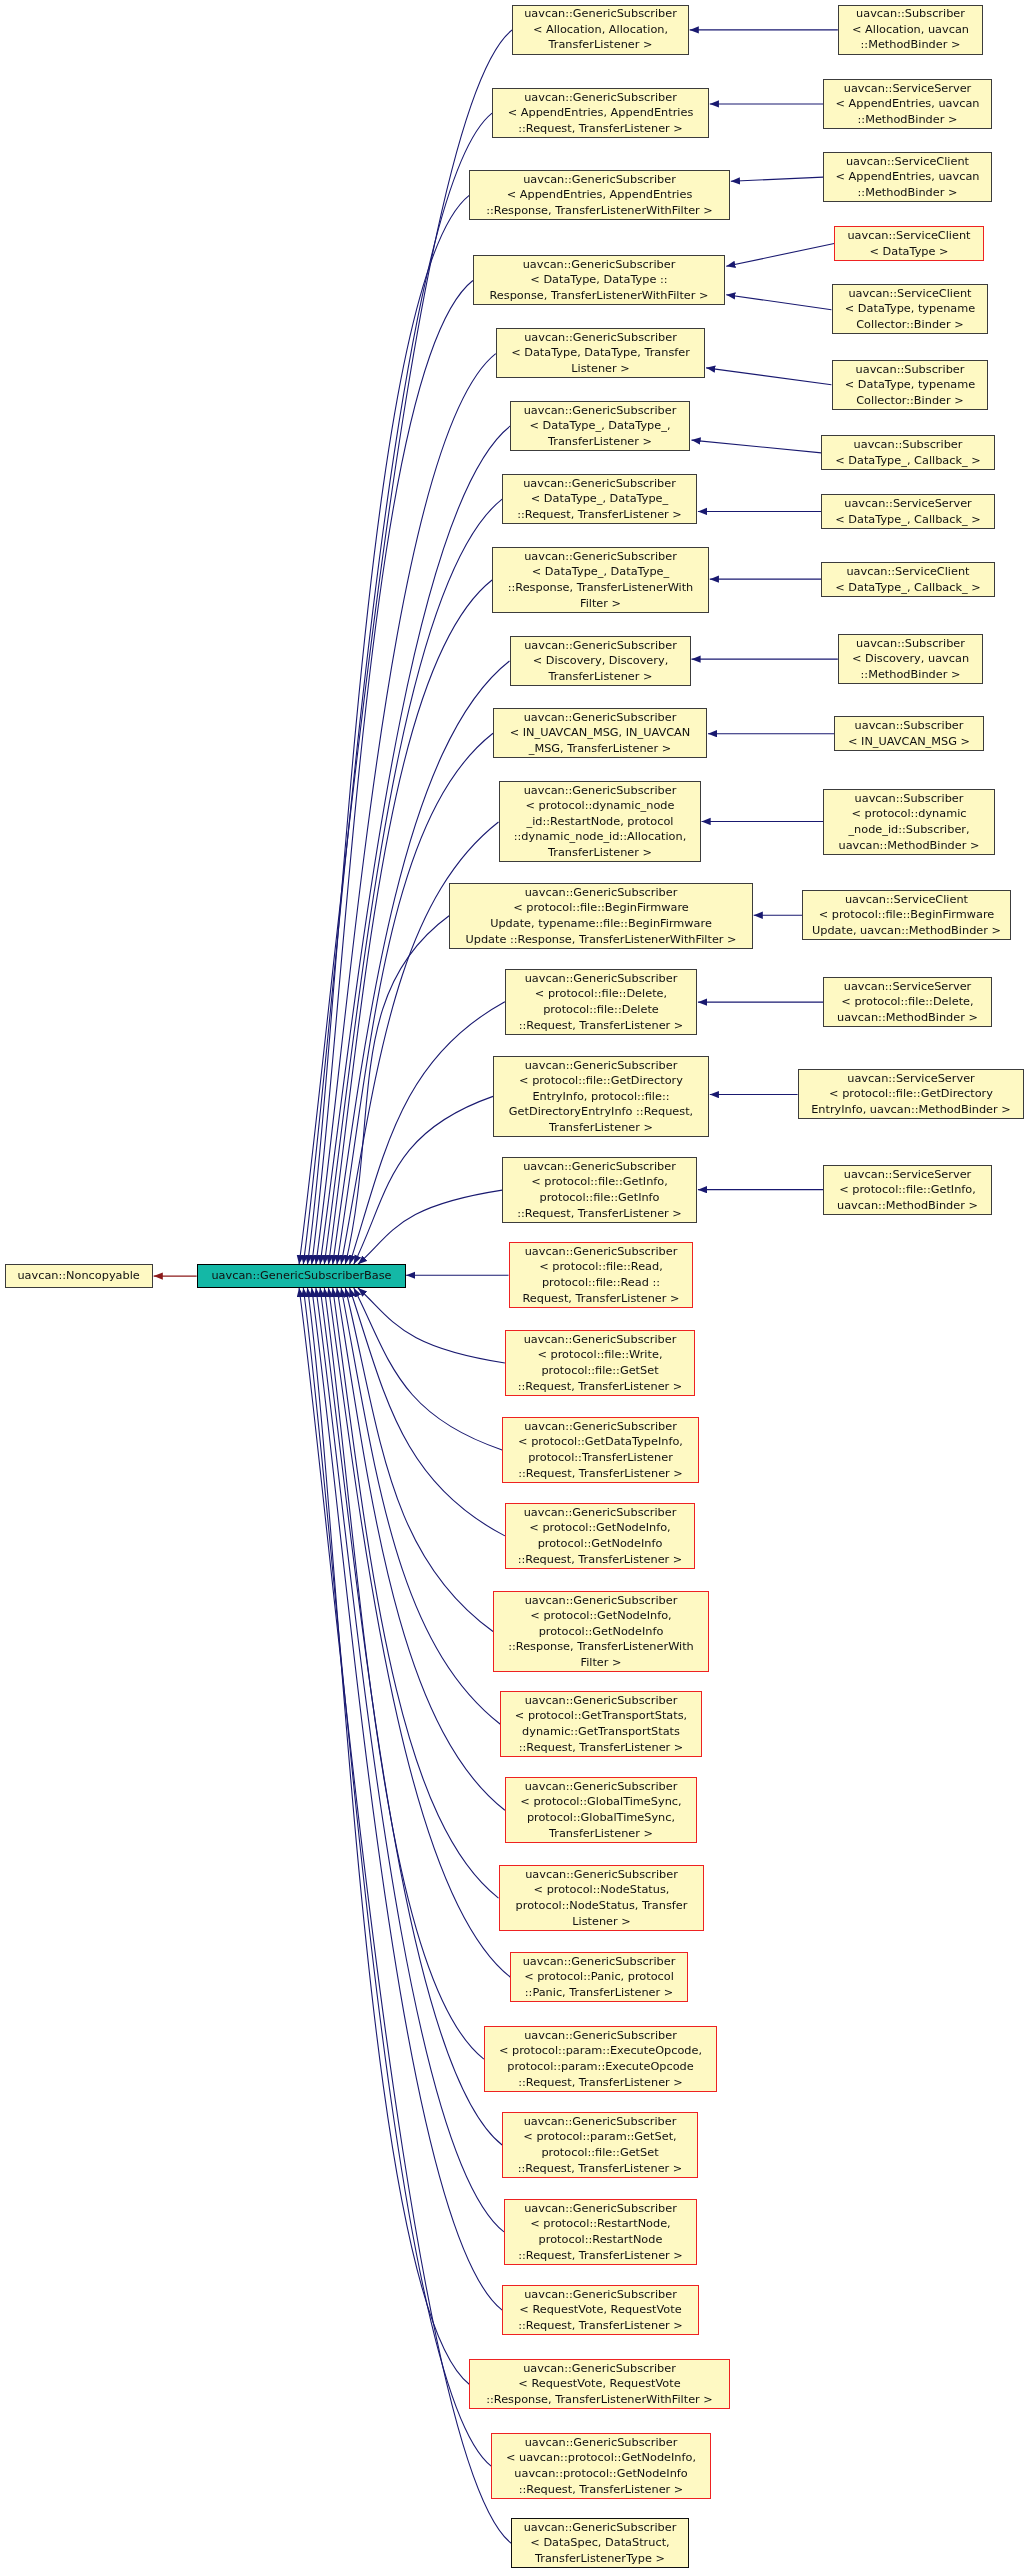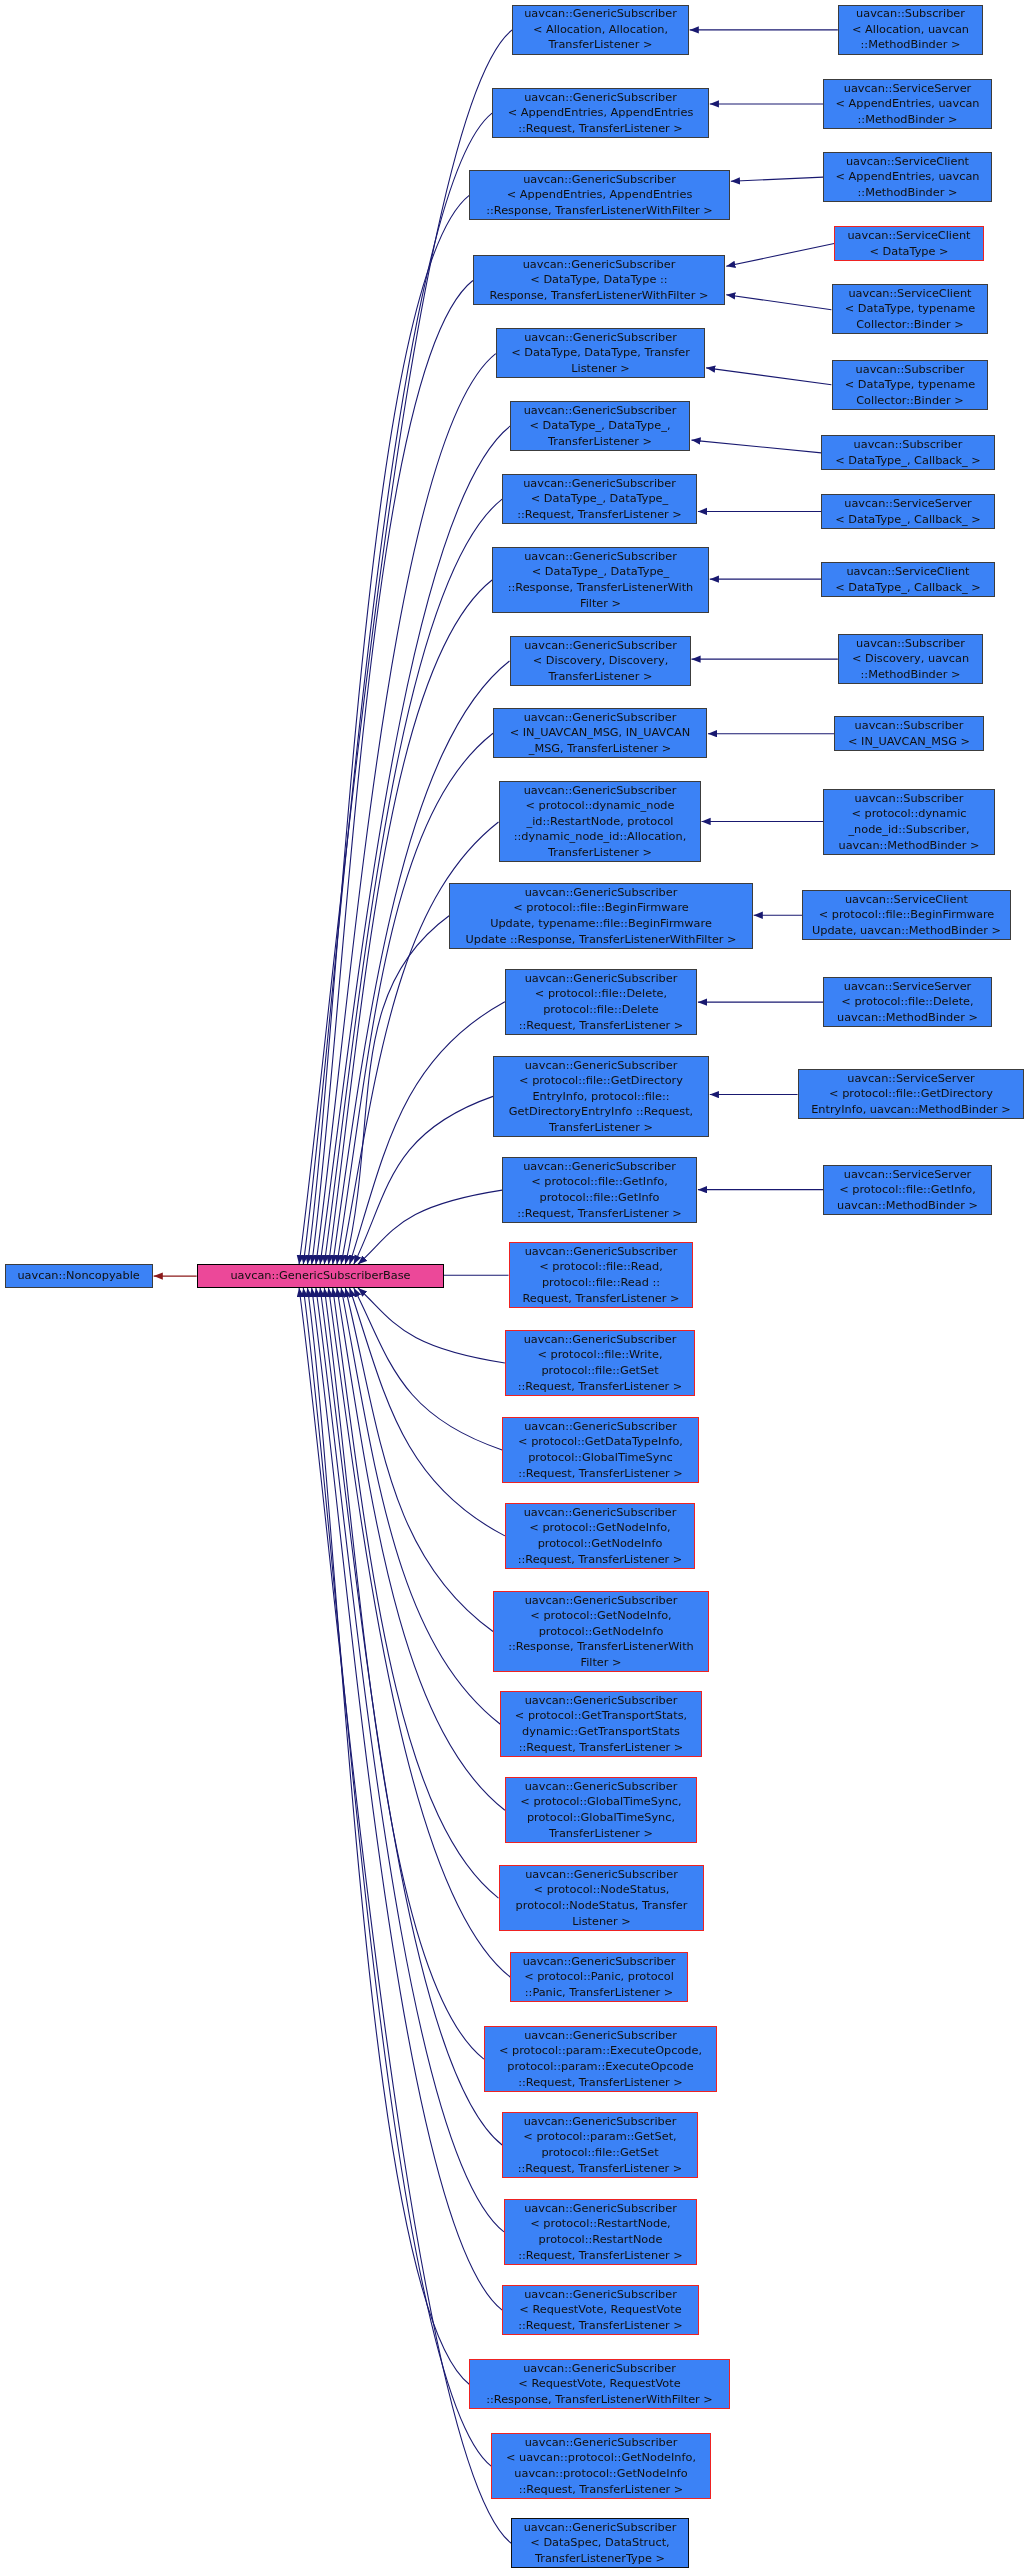--- a/index.html
+++ b/index.html
@@ -1,21 +1,21 @@
 <!DOCTYPE html>
 <html style="font-size:14.6px"><head>
 <meta charset="utf-8">
 <style>
   html,body{margin:0;padding:0;background:#ffffff;}
   body{width:1029px;height:2576px;position:relative;font-family:"DejaVu Sans","Liberation Sans",sans-serif;}
   #diagram{position:absolute;left:0;top:0;width:1029px;height:2576px;}
   #edges-layer{position:absolute;left:0;top:0;z-index:1;pointer-events:none;}
   #nodes{position:absolute;left:0;top:0;width:100%;height:100%;z-index:2;}
   .node{
-    position:absolute;box-sizing:border-box;background:#3b82f6;
+    position:absolute;box-sizing:border-box;background:#fef9c3;
     border:0.9px solid #3c3c3c;display:flex;flex-direction:column;
     justify-content:center;align-items:center;text-align:center;
     cursor:pointer;
   }
   .node .ln{font-size:11.3px;line-height:15.6px;white-space:nowrap;color:#101010;}
   .node.red{border:0.9px solid #ee2222;}
   .node.selected{background:#bfbfbf;border:0.9px solid #000000;}
   .node.bold{border:1.8px solid #101010;}
   path.edge{fill:none;stroke-width:1.2px;}
 </style>
@@ -80,21 +80,21 @@
         <path d="M 877 1000.5 L 824 1000.5" class="edge" stroke="#191970" marker-end="url(#arrow-blue)"></path>
         <path d="M 900 1095.5 L 763 1095.5" class="edge" stroke="#191970" marker-end="url(#arrow-blue)"></path>
         <path d="M 872 1196.5 L 776 1196.5" class="edge" stroke="#191970" marker-end="url(#arrow-blue)"></path>
         <path d="M 900 1300.5 L 763 1300.5" class="edge" stroke="#191970" marker-end="url(#arrow-blue)"></path>
       </g>
   </svg>
   <div id="nodes">
       <div class="node plain" style="left: 4.6px; top: 1264px; width: 148px; height: 24px;">
         <div class="ln">uavcan::Noncopyable</div>
       </div>
-      <div class="node selected" style="left: 197px; top: 1264px; width: 247px; height: 24px; background: #ec4899;">
+      <div class="node selected" style="left: 197px; top: 1264px; width: 209px; height: 24px; background: #14b8a6;">
         <div class="ln">uavcan::GenericSubscriberBase</div>
       </div>
       <div class="node plain" style="left: 512px; top: 4.6px; width: 177px; height: 50px;">
         <div class="ln">uavcan::GenericSubscriber</div>
         <div class="ln">&lt; Allocation, Allocation,</div>
         <div class="ln">TransferListener &gt;</div>
       </div>
       <div class="node plain" style="left: 492px; top: 88px; width: 217px; height: 50px;">
         <div class="ln">uavcan::GenericSubscriber</div>
         <div class="ln">&lt; AppendEntries, AppendEntries</div>
@@ -181,21 +181,21 @@
       </div>
       <div class="node red" style="left: 505px; top: 1330px; width: 190px; height: 66px; border-color: rgb(238, 34, 34);">
         <div class="ln">uavcan::GenericSubscriber</div>
         <div class="ln">&lt; protocol::file::Write,</div>
         <div class="ln">protocol::file::GetSet</div>
         <div class="ln">::Request, TransferListener &gt;</div>
       </div>
       <div class="node red" style="left: 502px; top: 1417px; width: 197px; height: 66px; border-color: rgb(238, 34, 34);">
         <div class="ln">uavcan::GenericSubscriber</div>
         <div class="ln">&lt; protocol::GetDataTypeInfo,</div>
-        <div class="ln">protocol::GlobalTimeSync</div>
+        <div class="ln">protocol::TransferListener</div>
         <div class="ln">::Request, TransferListener &gt;</div>
       </div>
       <div class="node red" style="left: 505px; top: 1503px; width: 190px; height: 66px; border-color: rgb(238, 34, 34);">
         <div class="ln">uavcan::GenericSubscriber</div>
         <div class="ln">&lt; protocol::GetNodeInfo,</div>
         <div class="ln">protocol::GetNodeInfo</div>
         <div class="ln">::Request, TransferListener &gt;</div>
       </div>
       <div class="node red" style="left: 493px; top: 1591px; width: 216px; height: 81px; border-color: rgb(238, 34, 34);">
         <div class="ln">uavcan::GenericSubscriber</div>

